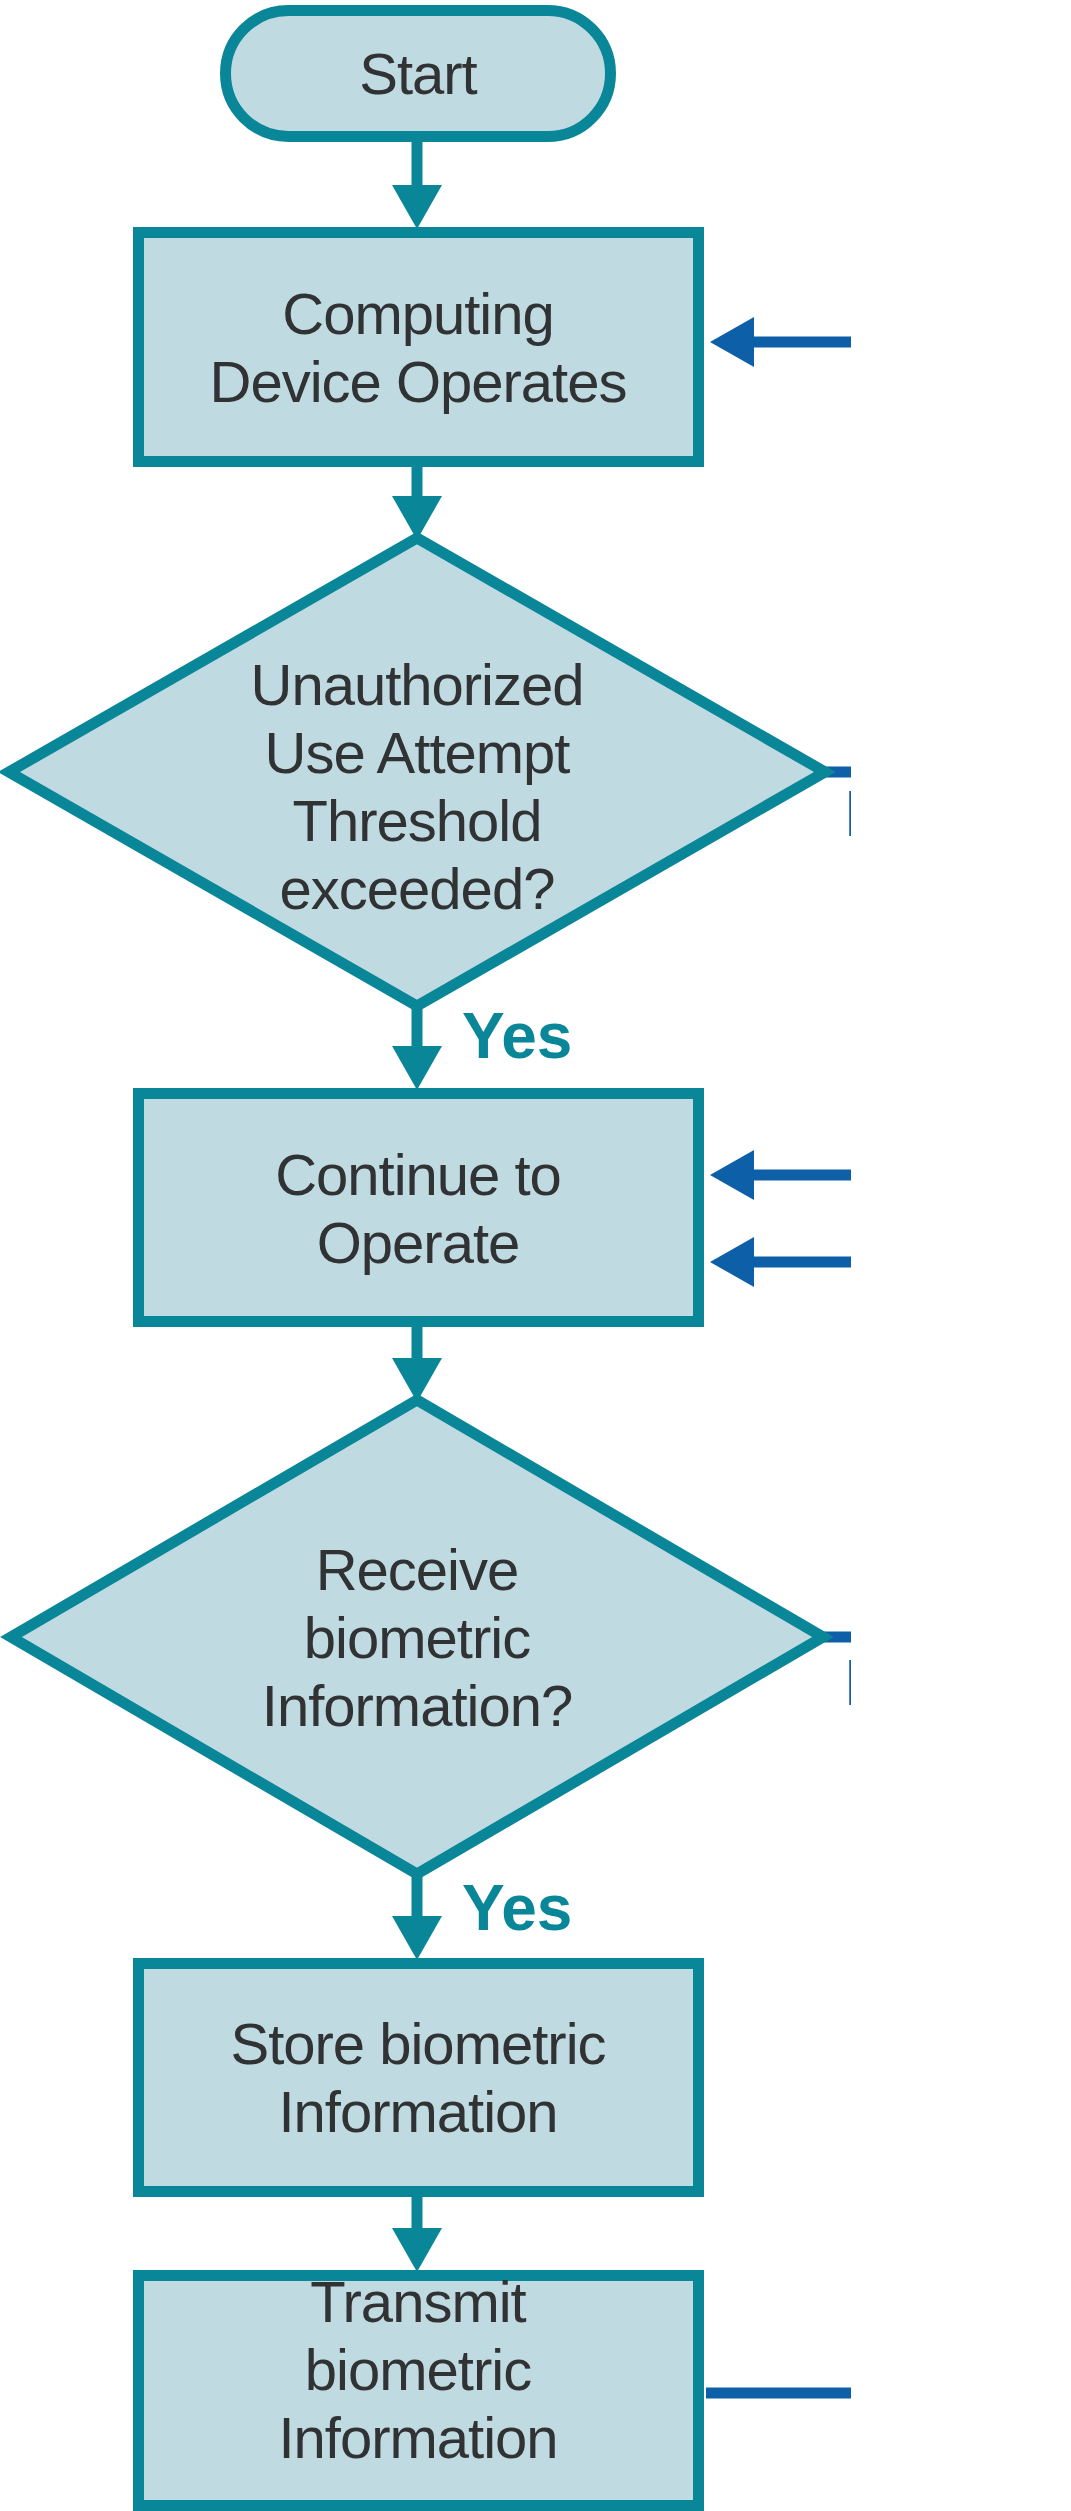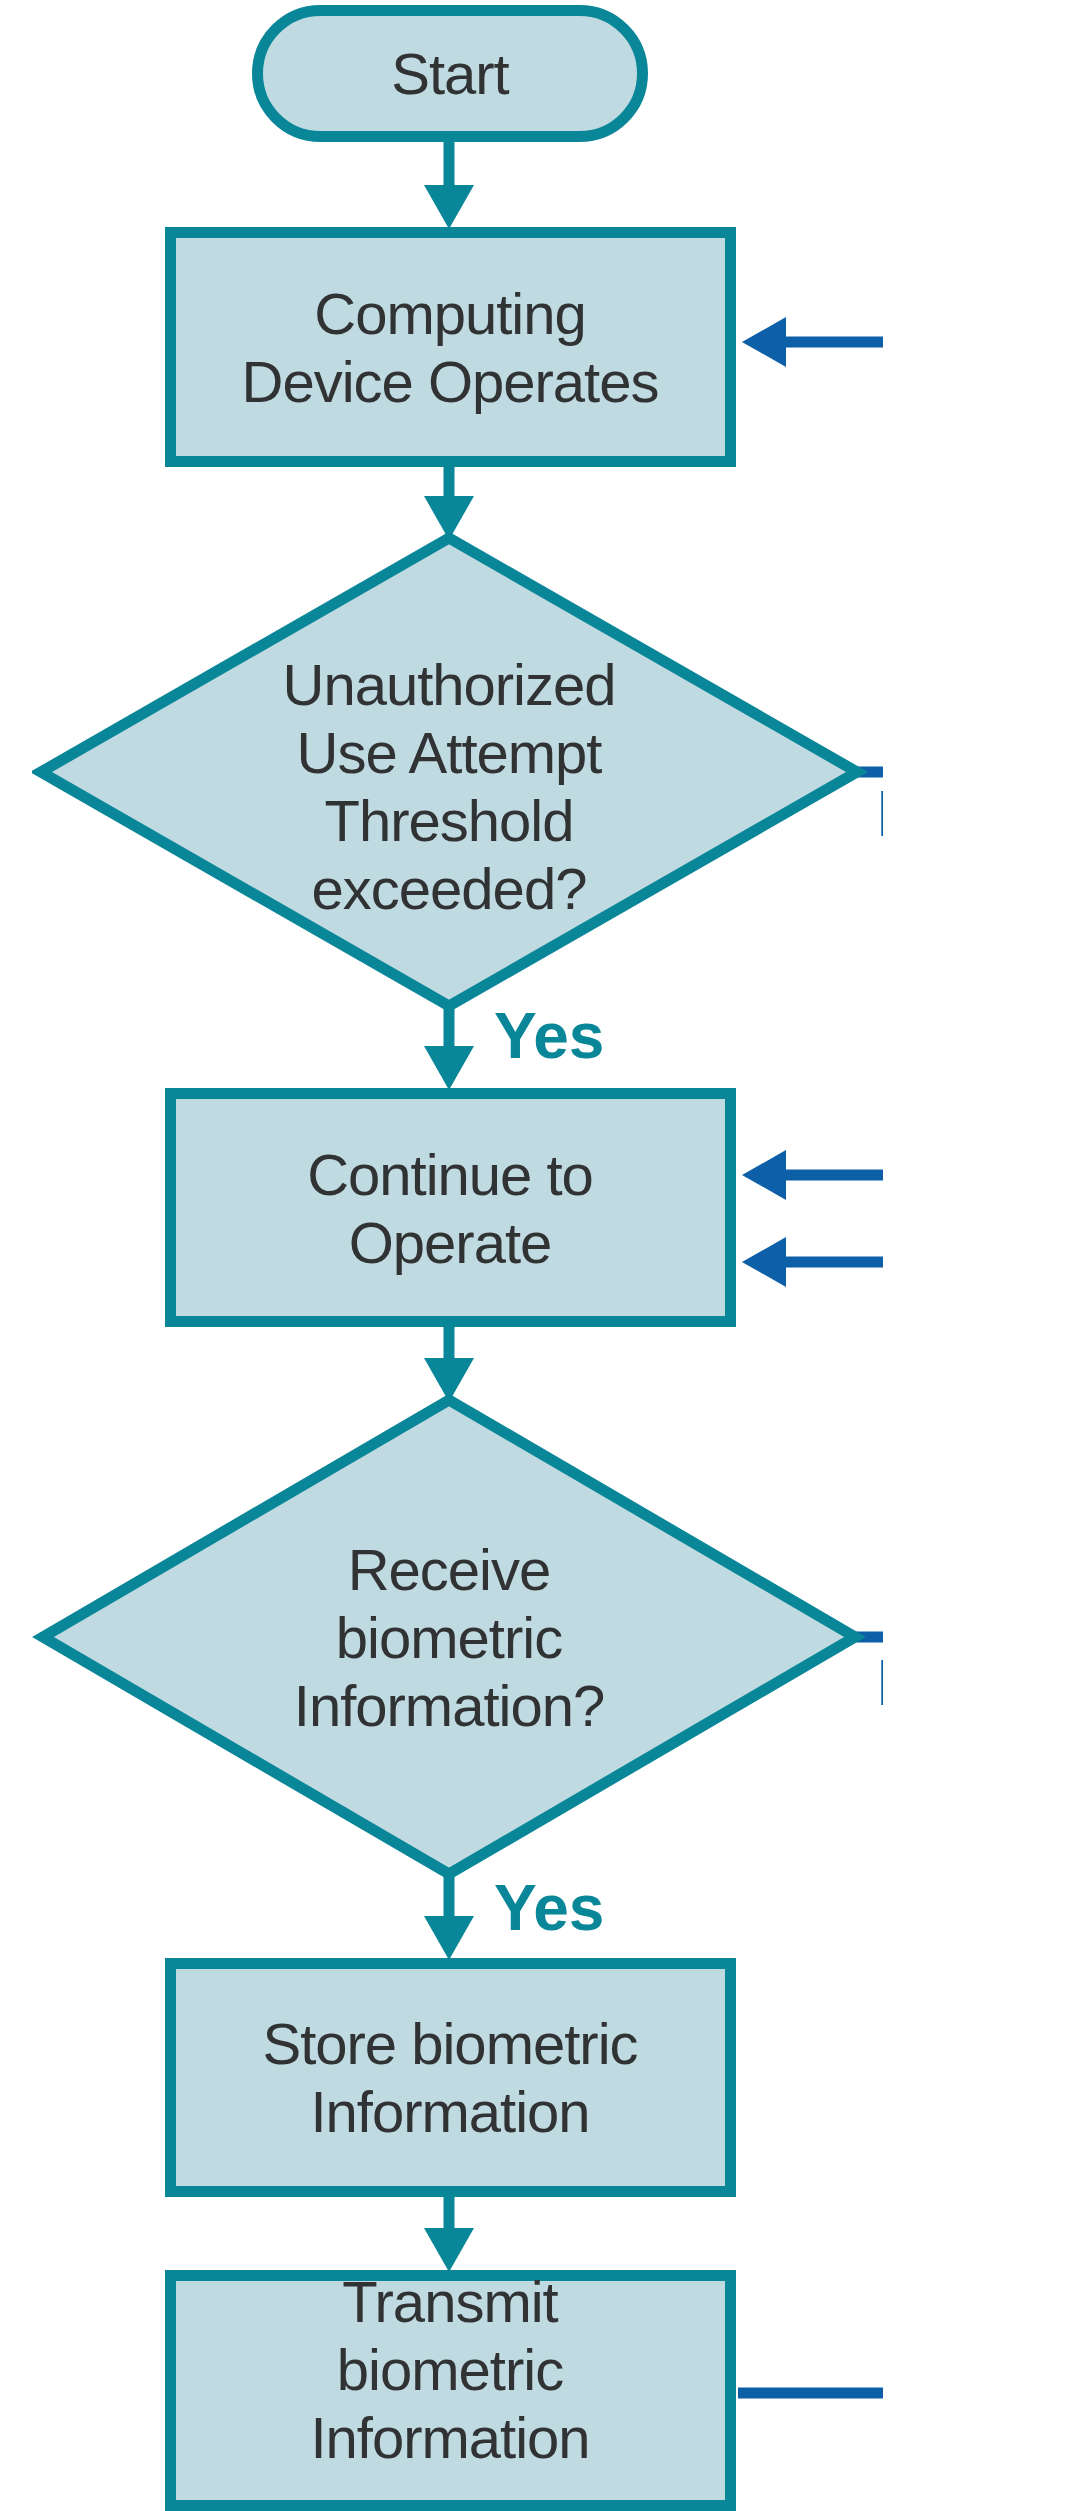--- a/index.html
+++ b/index.html
@@ -5,21 +5,21 @@
   :root{
     --shape-fill:#BFDAE0;
     --shape-stroke:#0A8699;
     --loop-arrow:#0D5FA8;
     --no-label:#0D5FA8;
     --yes-label:#0A8699;
     --node-text:#303234;
     --background:#FFFFFF;
   }
   html,body{margin:0;padding:0;background:var(--background);}
-  .canvas{width:851px;height:2511px;background:var(--background);position:relative;overflow:hidden;margin-left:32px;}
+  .canvas{width:851px;height:2511px;background:var(--background);position:relative;overflow:hidden;}
   svg{display:block;}
   .shape{fill:var(--shape-fill);stroke:var(--shape-stroke);stroke-width:11;}
   .flow-line{stroke:var(--shape-stroke);stroke-width:11;fill:none;}
   .flow-head{fill:var(--shape-stroke);stroke:none;}
   .loop-line{stroke:var(--loop-arrow);stroke-width:11;fill:none;stroke-linejoin:miter;}
   .loop-head{fill:var(--loop-arrow);stroke:none;}
   .node-text{fill:var(--node-text);font-family:"Liberation Sans",sans-serif;font-size:58px;
              text-anchor:middle;letter-spacing:-1px;}
   .edge-label{font-family:"Liberation Sans",sans-serif;font-size:64px;font-weight:700;text-anchor:start;}
   .no-label{fill:var(--no-label);}

